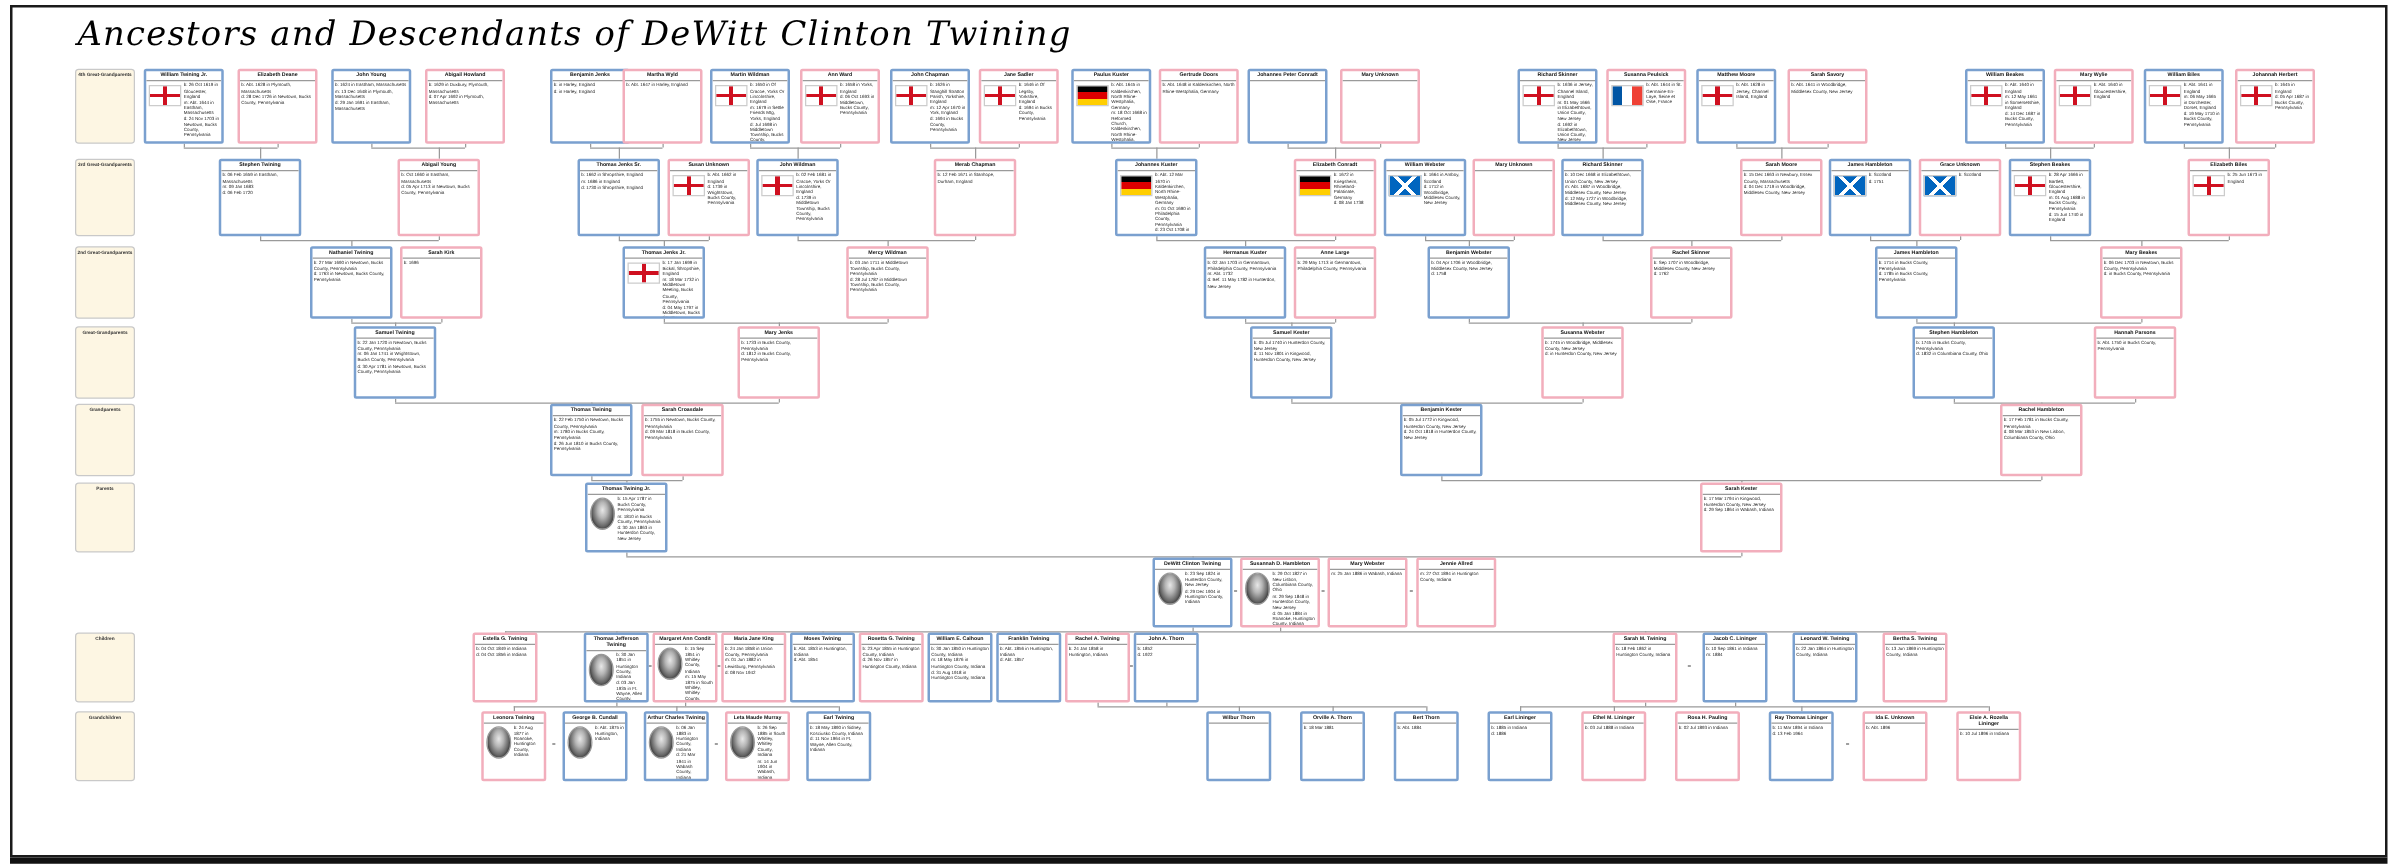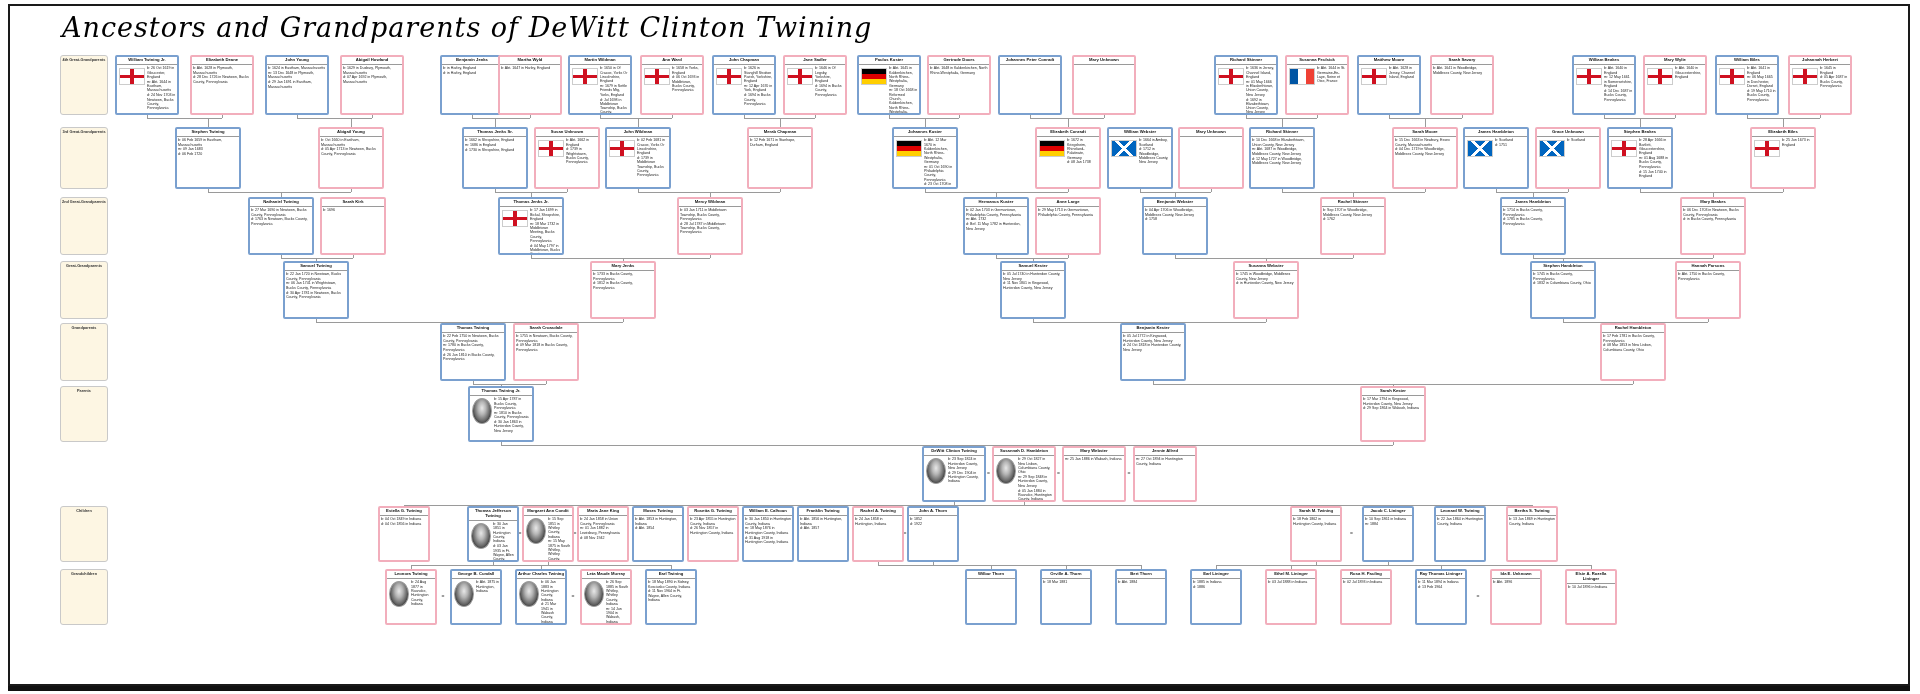--- a/index.html
+++ b/index.html
@@ -34,21 +34,21 @@
          border:0.5px solid #999;}
   .cl{position:absolute;background:#9a9a9a;}
   .eq{position:absolute;font-size:5px;color:#444;line-height:1;}
 </style>
 </head>
 <body>
 
 <div id="canvas">
   <div id="frame"></div>
   <div id="bottombar"></div>
-  <div id="title">Ancestors and Grandparents of DeWitt Clinton Twining</div>
+  <div id="title">Ancestors and Descendants of DeWitt Clinton Twining</div>
   <div id="lines">
       <div class="cl" style="left: 147px; top: 115px; width: 1px; height: 3px; background: rgb(154, 154, 154);"></div>
       <div class="cl" style="left: 222px; top: 115px; width: 1px; height: 3px; background: rgb(154, 154, 154);"></div>
       <div class="cl" style="left: 147px; top: 118px; width: 75px; height: 1px; background: rgb(154, 154, 154);"></div>
       <div class="cl" style="left: 208px; top: 118px; width: 1px; height: 9px; background: rgb(154, 154, 154);"></div>
       <div class="cl" style="left: 297px; top: 115px; width: 1px; height: 3px; background: rgb(154, 154, 154);"></div>
       <div class="cl" style="left: 372px; top: 115px; width: 1px; height: 3px; background: rgb(154, 154, 154);"></div>
       <div class="cl" style="left: 297px; top: 118px; width: 75px; height: 1px; background: rgb(154, 154, 154);"></div>
       <div class="cl" style="left: 351px; top: 118px; width: 1px; height: 9px; background: rgb(154, 154, 154);"></div>
       <div class="cl" style="left: 472px; top: 115px; width: 1px; height: 3px; background: rgb(154, 154, 154);"></div>

